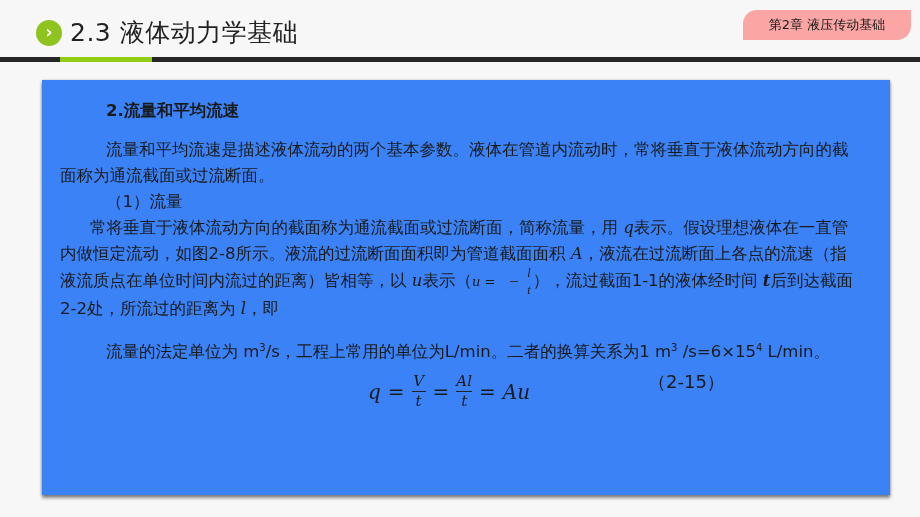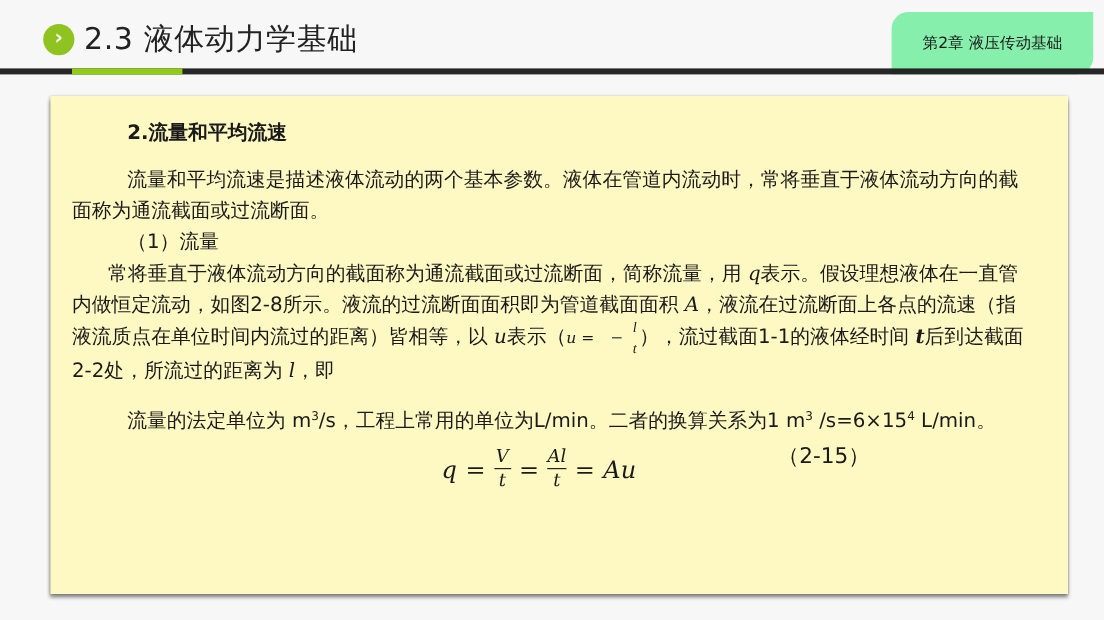--- a/index.html
+++ b/index.html
@@ -12,31 +12,31 @@
   }
   .header { position: absolute; left: 0; top: 0; width: 920px; height: 64px; }
   .title-wrap { position: absolute; left: 36px; top: 16px; display: flex; align-items: center; }
   .chev {
     width: 26px; height: 26px; border-radius: 50%; background: #8fc31f;
     display: flex; align-items: center; justify-content: center;
     color: #fff; font-weight: bold; font-size: 17px; line-height: 1;
   }
   .title { margin-left: 8px; font-size: 25px; color: #222; letter-spacing: 0.5px; }
   .chapter-badge {
-    position: absolute; left: 743px; top: 10px; width: 168px; height: 52px;
-    background: #86efac; border-top-left-radius: 14px; border-bottom-right-radius: 14px;
+    position: absolute; left: 743px; top: 10px; width: 168px; height: 30px;
+    background: #fca5a5; border-top-left-radius: 14px; border-bottom-right-radius: 14px;
     display: flex; align-items: center; justify-content: center;
     font-size: 13px; color: #1a1a1a;
   }
   .rule-dark { position: absolute; left: 0; top: 57px; width: 920px; height: 5px; background: #262626; }
   .rule-green { position: absolute; left: 60px; top: 57px; width: 92px; height: 5px; background: #8fcc13; }
 
   .card {
     position: absolute; left: 42px; top: 80px; width: 848px; height: 415px;
-    background: #fef9c3;
+    background: #3b82f6;
     box-shadow: 0 3px 3px rgba(0,0,0,0.45), -1px 0 2px rgba(0,0,0,0.12), 1px 0 2px rgba(0,0,0,0.12);
   }
   .content { position: absolute; left: 18px; top: 18px; width: 800px; font-size: 16.5px; line-height: 26px; }
   .p { margin: 0; }
   .h2 { font-weight: bold; padding-left: 46px; }
   .indent { text-indent: 46px; margin-top: 13px; }
   .indent2 { text-indent: 30px; }
   .sub { padding-left: 46px; }
   .ital { font-style: italic; font-family: "DejaVu Serif", "Liberation Serif", serif; }
   .frac-inline { display: inline-flex; flex-direction: column; align-items: center; vertical-align: middle; font-size: 12px; line-height: 12px; font-style: italic; font-family: "Liberation Serif", serif; margin: 0 2px; }

